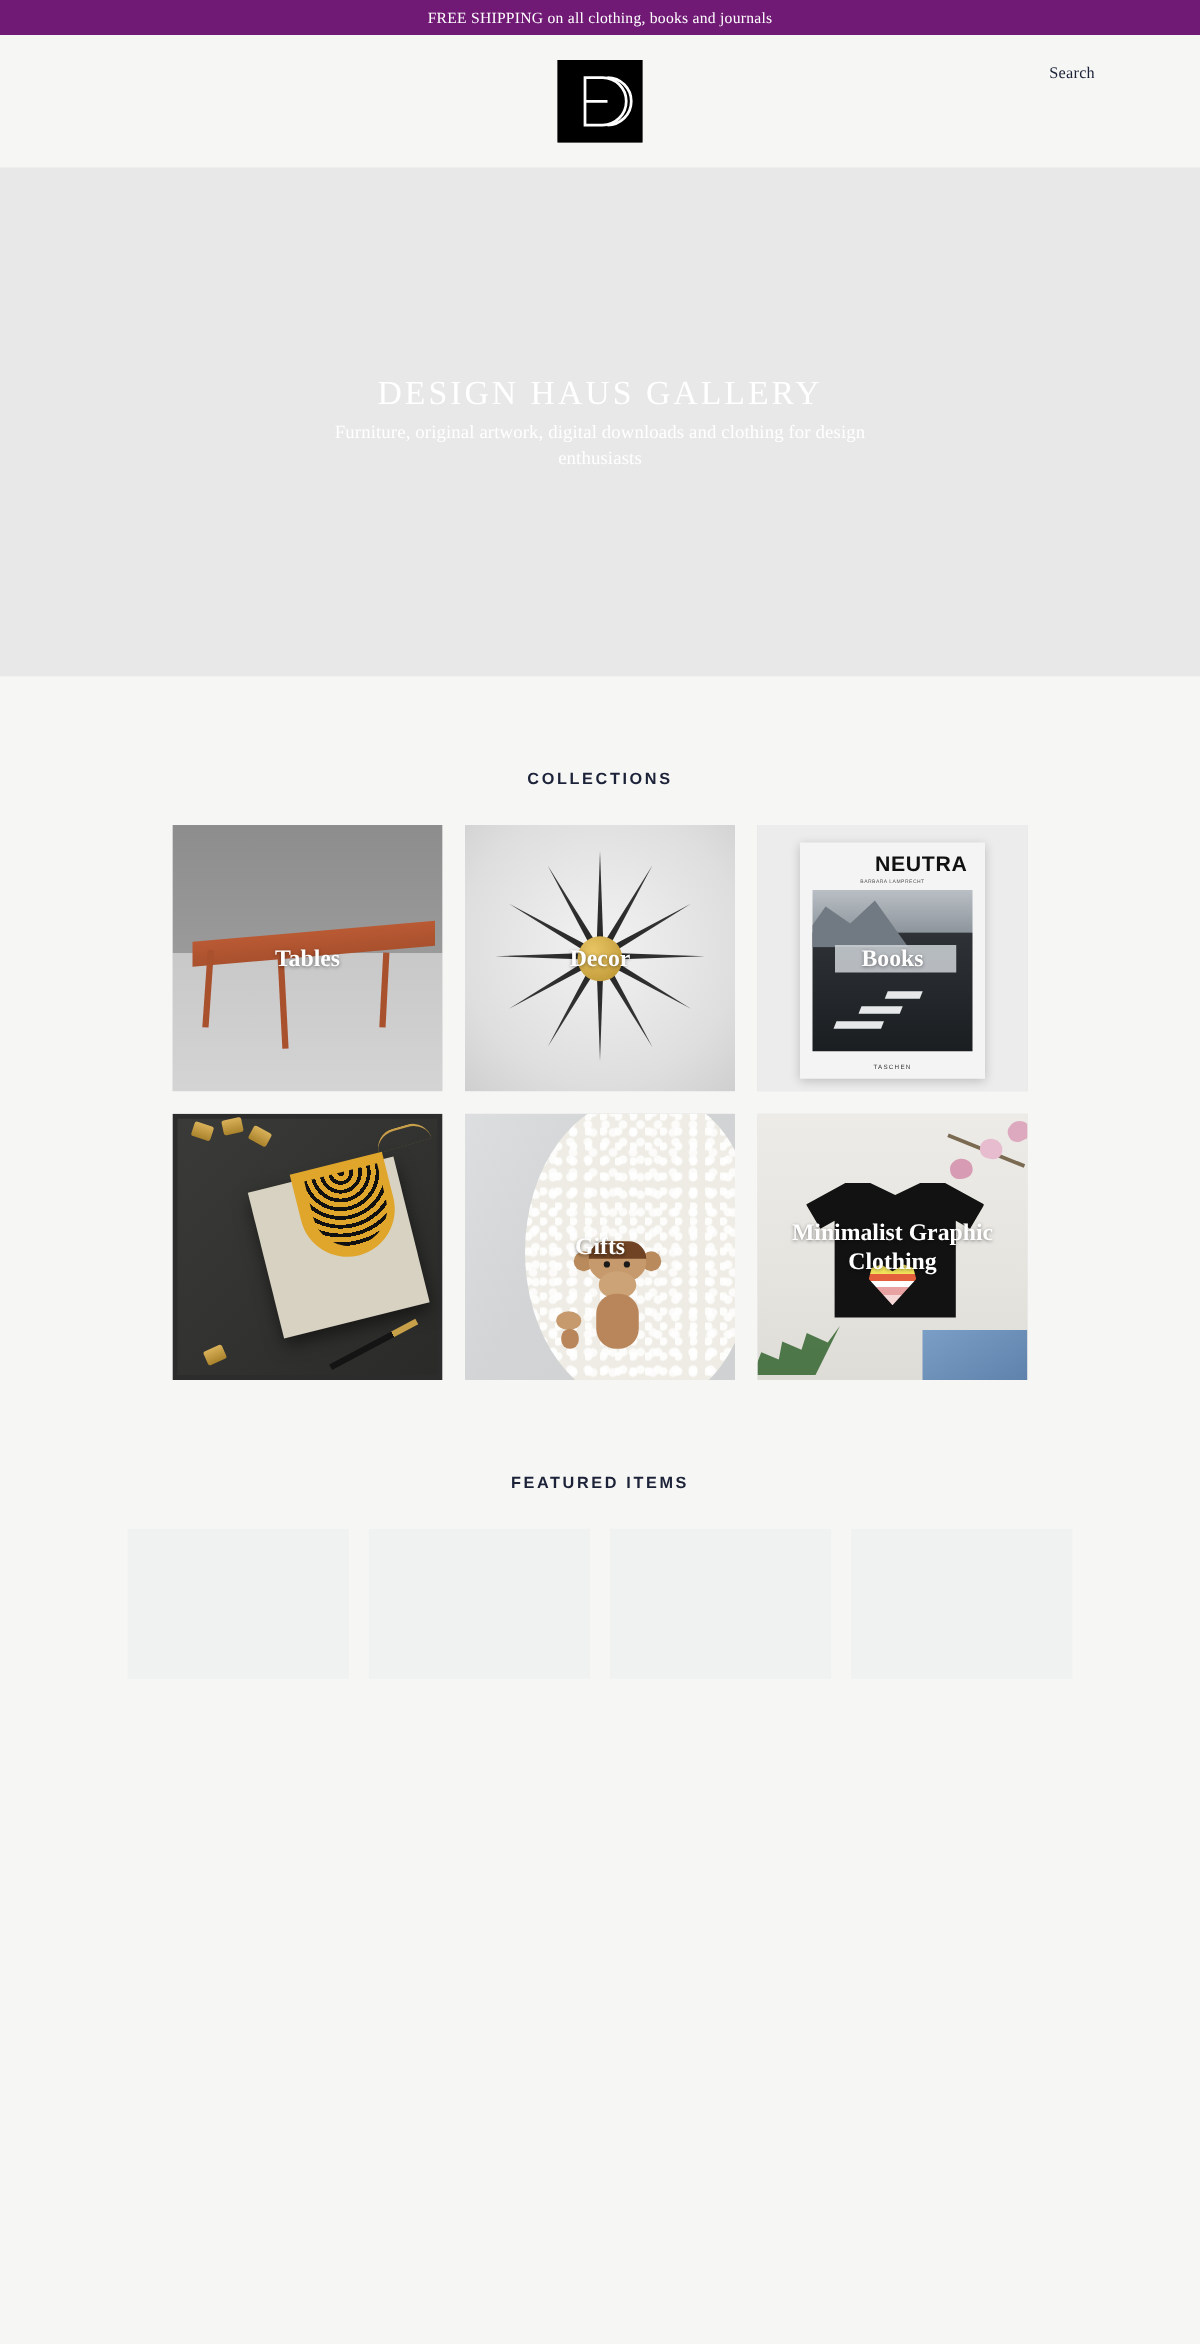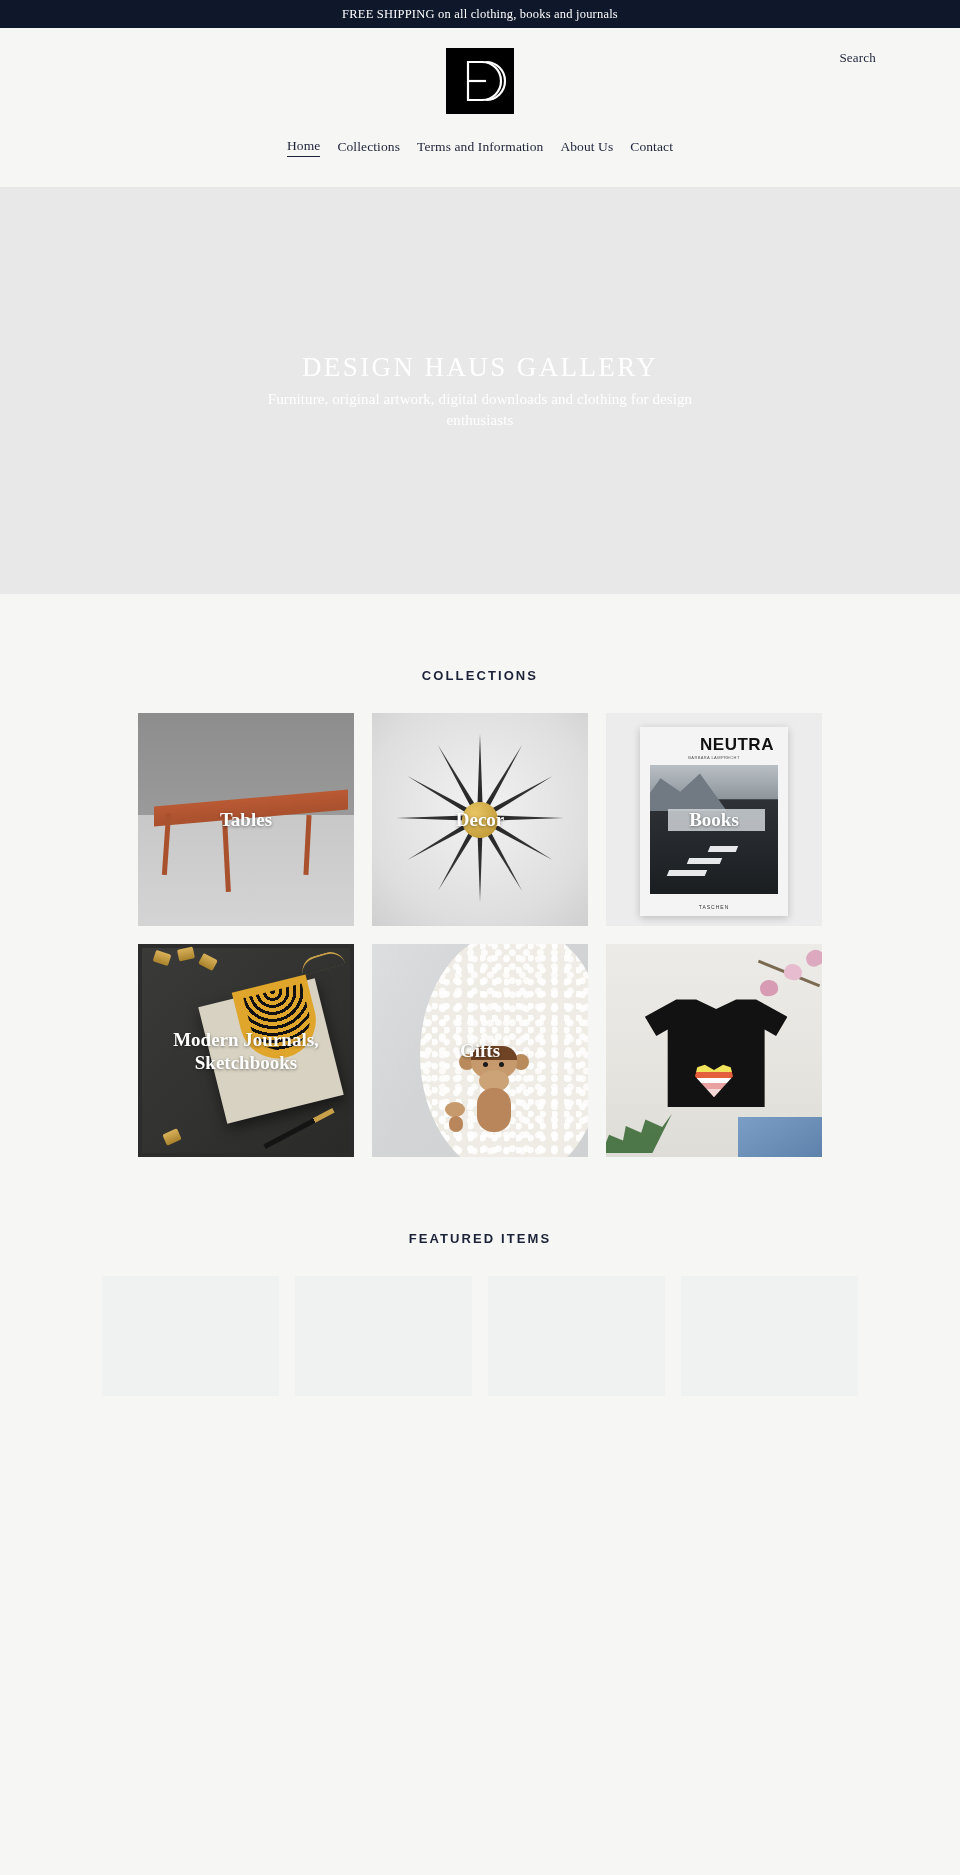--- a/index.html
+++ b/index.html
@@ -7,21 +7,21 @@
   html, body {
     width: 960px;
     background: #f6f6f4;
     font-family: "Liberation Serif", serif;
     color: #1c2238;
     -webkit-font-smoothing: antialiased;
   }
 
   
   .announcement-bar {
-    background: #0f172a;
+    background: #701a75;
     color: #ffffff;
     height: 28px;
     display: flex;
     align-items: center;
     justify-content: center;
     font-size: 12.5px;
     letter-spacing: .2px;
   }
 
   
@@ -462,27 +462,20 @@
         <rect x="0" y="0" width="68" height="66" fill="#000000"></rect>
         <path d="M22 14 L36 14 A19 19 0 0 1 36 52 L22 52 Z" fill="none" stroke="#ffffff" stroke-width="2.2"></path>
         <path d="M22 33 L40 33" fill="none" stroke="#ffffff" stroke-width="2.2"></path>
         <path d="M40 14 A19 19 0 0 1 40 52" fill="none" stroke="#ffffff" stroke-width="2.2"></path>
       </svg>
     </a>
 
     <a href="#" class="header-search">Search</a>
   </div>
 
-  <nav class="site-nav">
-    <a href="#" class="nav-link is-active">Home</a>
-    <a href="#" class="nav-link">Collections</a>
-    <a href="#" class="nav-link">Terms and Information</a>
-    <a href="#" class="nav-link">About Us</a>
-    <a href="#" class="nav-link">Contact</a>
-  </nav>
 </header>
 
 <section class="hero">
   <h1 class="hero-title">DESIGN HAUS GALLERY</h1>
   <p class="hero-subtitle">Furniture, original artwork, digital downloads and clothing for design enthusiasts</p>
 </section>
 
 <section class="section">
 
   <h2 class="section-heading">COLLECTIONS</h2>
@@ -547,21 +540,20 @@
         <span class="clip clip-2"></span>
         <span class="clip clip-3"></span>
         <span class="clip clip-4"></span>
         <span class="glasses"></span>
         <span class="notebook">
           <span class="nb-arc"></span>
           <span class="nb-rings"></span>
         </span>
         <span class="pencil"></span>
       </span>
-      <span class="card-title">Modern Journals, Sketchbooks</span>
     </a>
 
     <a href="#" class="collection-card">
       <span class="card-media art-gifts">
         <span class="sherpa"></span>
         <span class="monkey">
           <span class="mk-ear mk-ear-l"></span>
           <span class="mk-ear mk-ear-r"></span>
           <span class="mk-head"></span>
           <span class="mk-cap"></span>
@@ -584,20 +576,21 @@
           <span class="mg-branch"></span>
           <span class="mg-bloom mg-1"></span>
           <span class="mg-bloom mg-2"></span>
           <span class="mg-bloom mg-3"></span>
         </span>
         <span class="denim"></span>
         <span class="palm"></span>
         <span class="tee"></span>
         <span class="tee-heart"></span>
       </span>
+      <span class="card-title">Minimalist Graphic Clothing</span>
     </a>
 
   </div>
 </section>
 
 <section class="section">
   <h2 class="section-heading">FEATURED ITEMS</h2>
 
   <div class="featured-grid">
     <div class="featured-card"></div>

